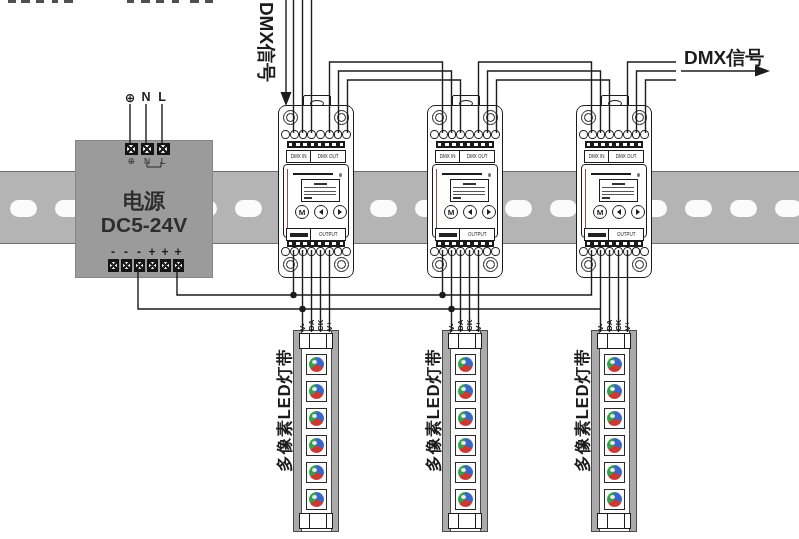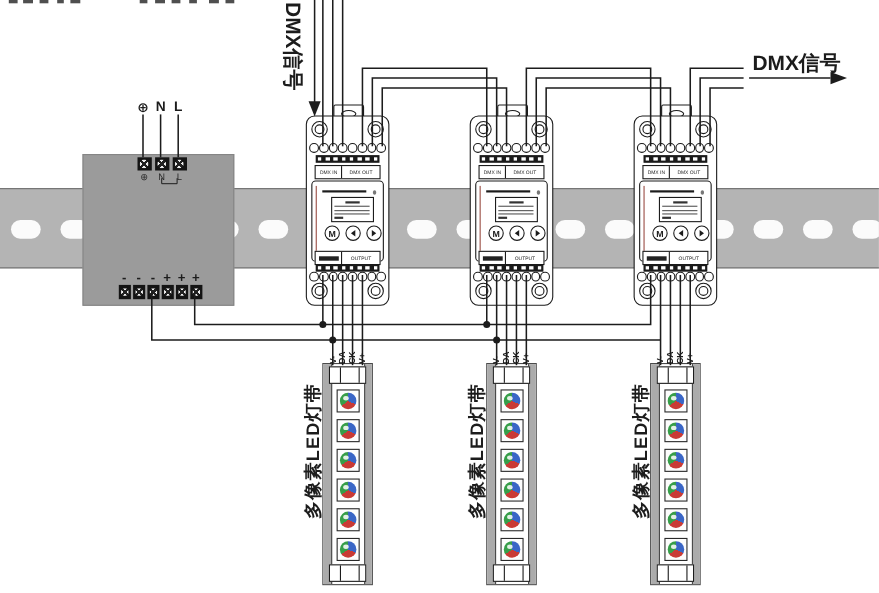--- a/index.html
+++ b/index.html
@@ -143,20 +143,22 @@
       </div>
     <div class="psu-block blk-top" style="left:64.5px">
         <span class="screwx"></span>
       </div>
     <div class="psu-block blk-top" style="left:80.5px">
         <span class="screwx"></span>
       </div>
     <span class="psu-small-lab" style="left:50px">⊕</span>
     <span class="psu-small-lab" style="left:66px">N</span>
     <span class="psu-small-lab" style="left:82px">L</span>
+    <div class="psu-title" style="top:46px">电源</div>
+    <div class="psu-title" style="top:72px">DC5-24V</div>
     <span class="polar" style="left:31px">-</span>
     <span class="polar" style="left:44px">-</span>
     <span class="polar" style="left:57px">-</span>
     <span class="polar" style="left:70px">+</span>
     <span class="polar" style="left:83px">+</span>
     <span class="polar" style="left:96px">+</span>
     <div class="psu-block blk-bot" style="left:31.5px">
         <span class="screwx small"></span>
       </div>
     <div class="psu-block blk-bot" style="left:44.5px">

